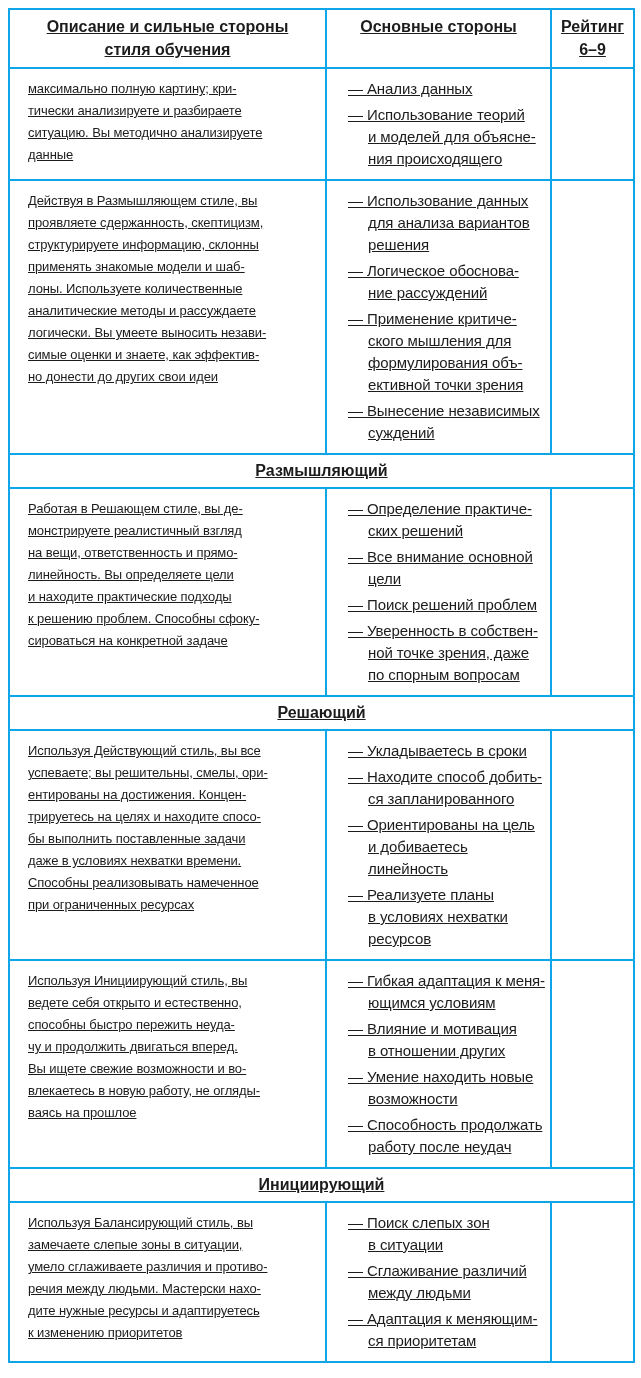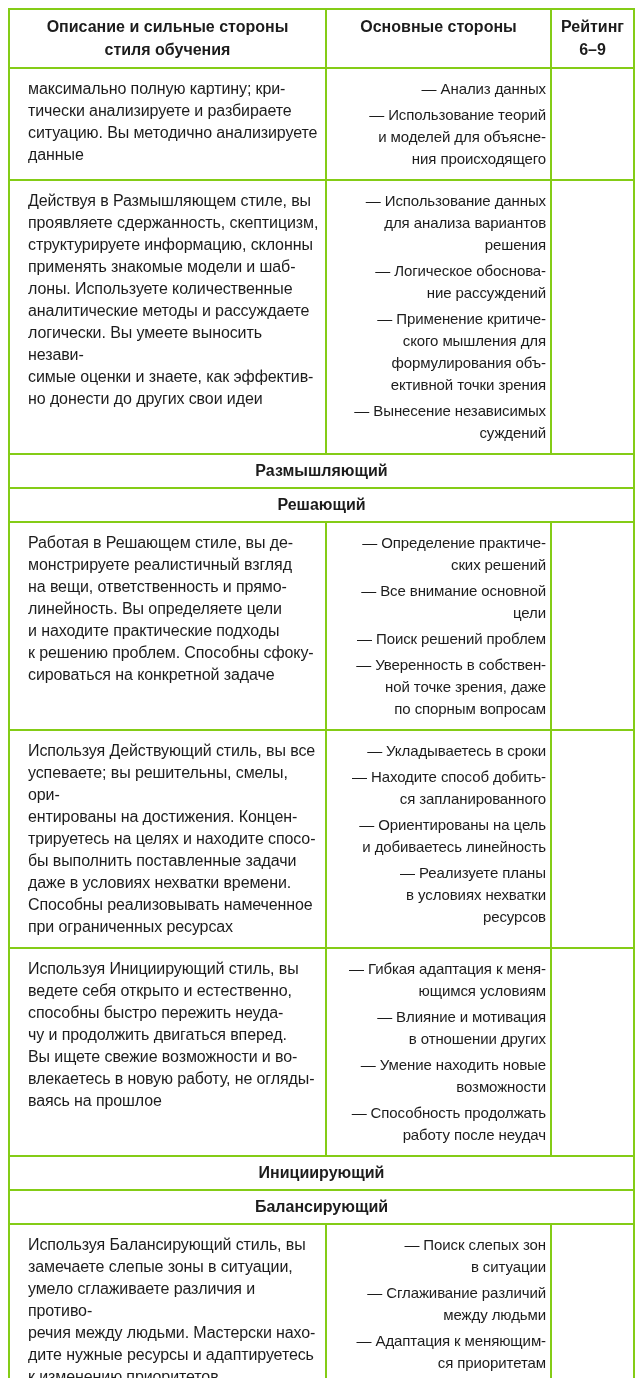--- a/index.html
+++ b/index.html
@@ -19,58 +19,58 @@
     border-collapse: collapse;
     table-layout: fixed;
     width: 625px;
     margin: 8px;
   }
   .styles-table col.c1 { width: 317px; }
   .styles-table col.c2 { width: 225px; }
   .styles-table col.c3 { width: 83px; }
   .styles-table th,
   .styles-table td {
-    border: 2px solid #84cc16;
+    border: 2px solid #0ea5e9;
     vertical-align: top;
     padding: 0;
+    text-decoration: underline;
   }
   th.head-cell {
     font-weight: 700;
     font-size: 16px;
     line-height: 23px;
     text-align: center;
     padding: 5px 4px 6px;
     white-space: pre-line;
   }
   td.band-cell {
     font-weight: 700;
     font-size: 16px;
     line-height: 22px;
     text-align: center;
     padding: 5px 4px;
   }
   td.desc-cell {
-    font-size: 16px;
+    font-size: 13px;
     line-height: 22px;
     padding: 9px 6px 9px 18px;
     white-space: pre-line;
     letter-spacing: -0.1px;
   }
   td.skills-cell {
     font-size: 15px;
     line-height: 22px;
     padding: 9px 4px 9px 13px;
     letter-spacing: -0.1px;
   }
   .skill {
     white-space: pre-line;
     padding-left: 20px;
     text-indent: -20px;
-    margin: 0 0 4px 0;
-    text-align: right;
+    margin: 0 0 4px 8px;
   }
   .skill:last-child { margin-bottom: 0; }
   td.rating-cell { background: #ffffff; }
 </style>
 </head>
 <body>
 
 <div class="page">
   <table class="styles-table">
     <colgroup>
@@ -125,42 +125,42 @@
         <div class="skill">— Вынесение независимых
 суждений</div>
       </td>
       <td class="rating-cell"></td>
     </tr>
     <tr>
       <td class="band-cell" colspan="3">Размышляющий</td>
     </tr>
 
     <tr>
-      <td class="band-cell" colspan="3">Решающий</td>
-    </tr>
-    <tr>
       <td class="desc-cell">Работая в Решающем стиле, вы де-
 монстрируете реалистичный взгляд
 на вещи, ответственность и прямо-
 линейность. Вы определяете цели
 и находите практические подходы
 к решению проблем. Способны сфоку-
 сироваться на конкретной задаче</td>
       <td class="skills-cell">
         <div class="skill">— Определение практиче-
 ских решений</div>
         <div class="skill">— Все внимание основной
 цели</div>
         <div class="skill">— Поиск решений проблем</div>
         <div class="skill">— Уверенность в собствен-
 ной точке зрения, даже
 по спорным вопросам</div>
       </td>
       <td class="rating-cell"></td>
     </tr>
+    <tr>
+      <td class="band-cell" colspan="3">Решающий</td>
+    </tr>
 
     <tr>
       <td class="desc-cell">Используя Действующий стиль, вы все
 успеваете; вы решительны, смелы, ори-
 ентированы на достижения. Концен-
 трируетесь на целях и находите спосо-
 бы выполнить поставленные задачи
 даже в условиях нехватки времени.
 Способны реализовывать намеченное
 при ограниченных ресурсах</td>
@@ -195,23 +195,20 @@
         <div class="skill">— Способность продолжать
 работу после неудач</div>
       </td>
       <td class="rating-cell"></td>
     </tr>
     <tr>
       <td class="band-cell" colspan="3">Инициирующий</td>
     </tr>
 
     <tr>
-      <td class="band-cell" colspan="3">Балансирующий</td>
-    </tr>
-    <tr>
       <td class="desc-cell">Используя Балансирующий стиль, вы
 замечаете слепые зоны в ситуации,
 умело сглаживаете различия и противо-
 речия между людьми. Мастерски нахо-
 дите нужные ресурсы и адаптируетесь
 к изменению приоритетов</td>
       <td class="skills-cell">
         <div class="skill">— Поиск слепых зон
 в ситуации</div>
         <div class="skill">— Сглаживание различий

